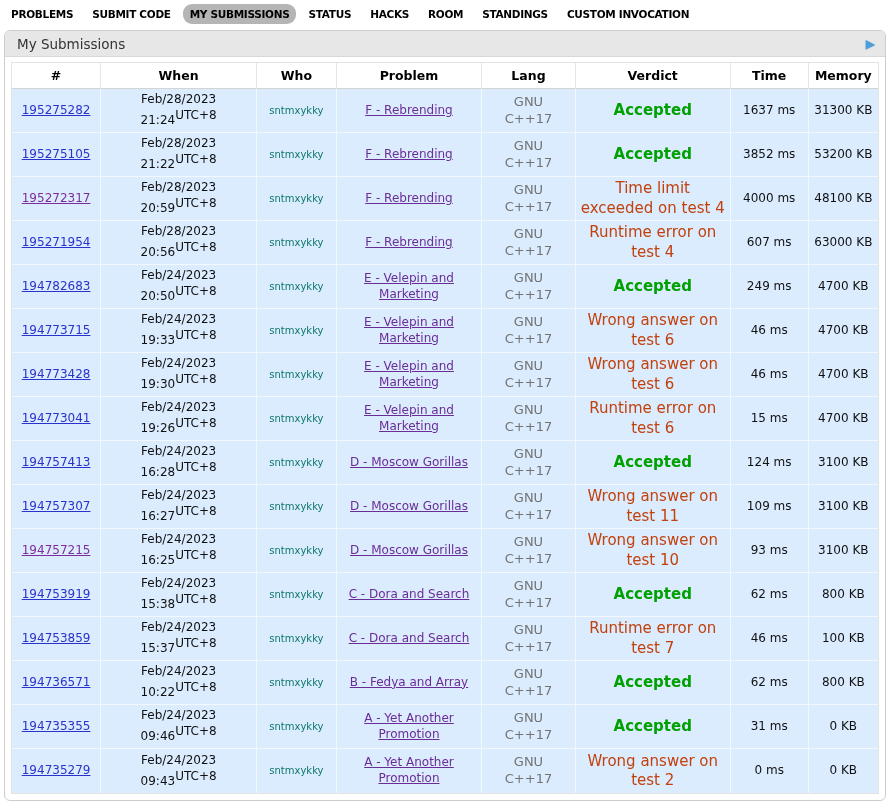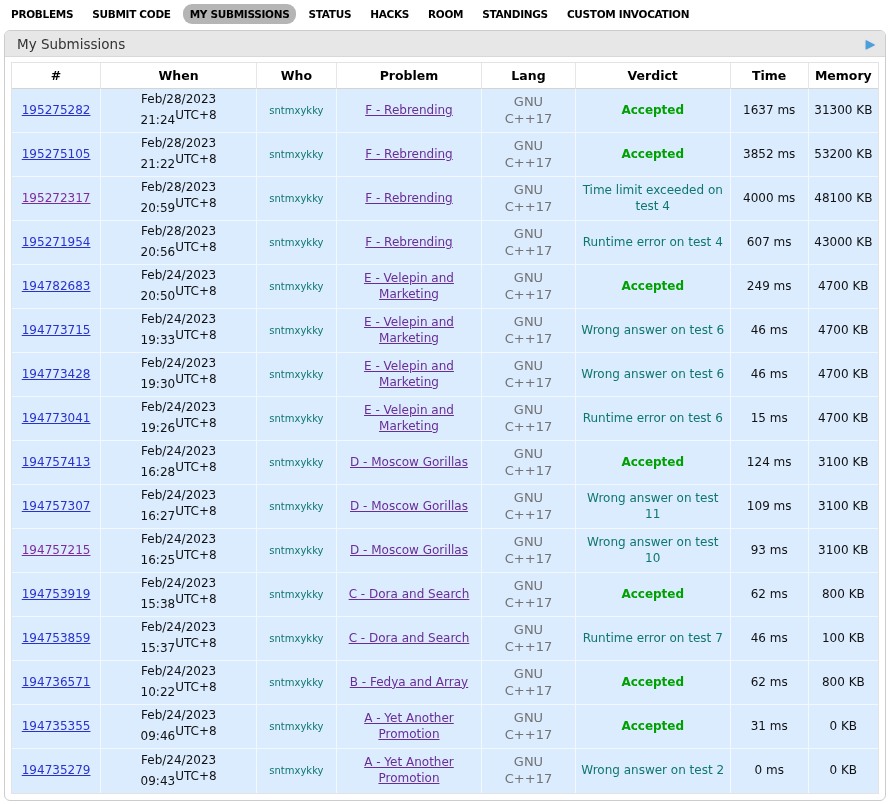--- a/index.html
+++ b/index.html
@@ -108,23 +108,23 @@
     font-size: 12px;
   }
   .when-date, .when-time { color: #111; font-size: 12px; }
   .tz {
     font-size: 12px;
     vertical-align: super;
     letter-spacing: 0;
   }
   .who-text { color: #0f766e; font-size: 10px; }
   .lang-text { color: #737373; white-space: pre-line; font-size: 13px; }
-  .verdict { font-size: 12px; }
+  .verdict { font-size: 15px; }
   .verdict.accepted { color: #00a000; font-weight: bold; }
-  .verdict.rejected { color: #0f766e; }
+  .verdict.rejected { color: #c2410c; }
   .metric { color: #111; font-size: 12px; white-space: nowrap; }
 </style>
 </head>
 <body>
 
 <div class="topnav">
     <a class="nav-item">Problems</a>
     <a class="nav-item">Submit Code</a>
     <a class="nav-item selected">My Submissions</a>
     <a class="nav-item">Status</a>
@@ -211,21 +211,21 @@
             <td>
               <div class="when-date">Feb/28/2023</div>
               <div class="when-time">20:56<span class="tz">UTC+8</span></div>
             </td>
             <td><span class="who-text">sntmxykky</span></td>
             <td><a href="#" class="problem-link">F - Rebrending</a></td>
             <td><span class="lang-text">GNU
 C++17</span></td>
             <td><span class="verdict rejected">Runtime error on test 4</span></td>
             <td><span class="metric">607 ms</span></td>
-            <td><span class="metric">43000 KB</span></td>
+            <td><span class="metric">63000 KB</span></td>
           </tr>
           <tr>
             <td><a href="#" class="id-link">194782683</a></td>
             <td>
               <div class="when-date">Feb/24/2023</div>
               <div class="when-time">20:50<span class="tz">UTC+8</span></div>
             </td>
             <td><span class="who-text">sntmxykky</span></td>
             <td><a href="#" class="problem-link">E - Velepin and Marketing</a></td>
             <td><span class="lang-text">GNU

